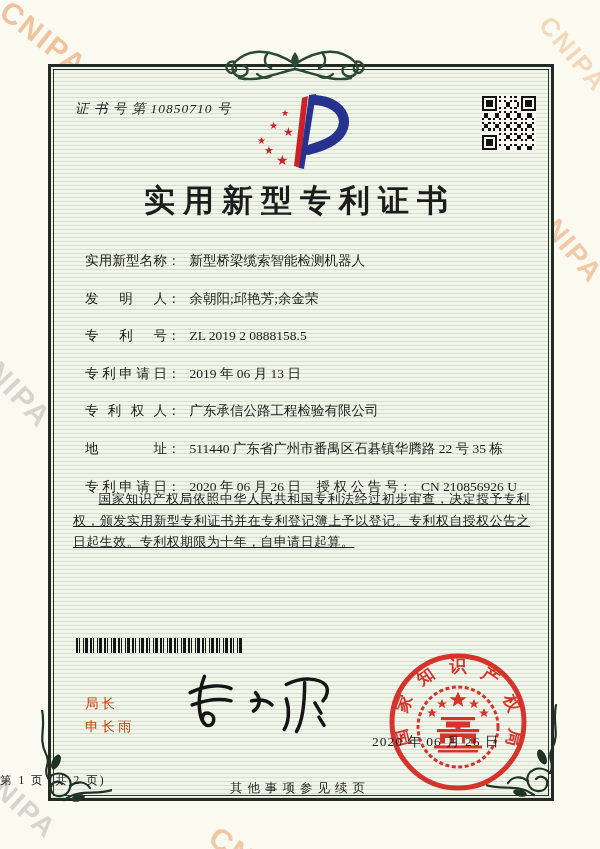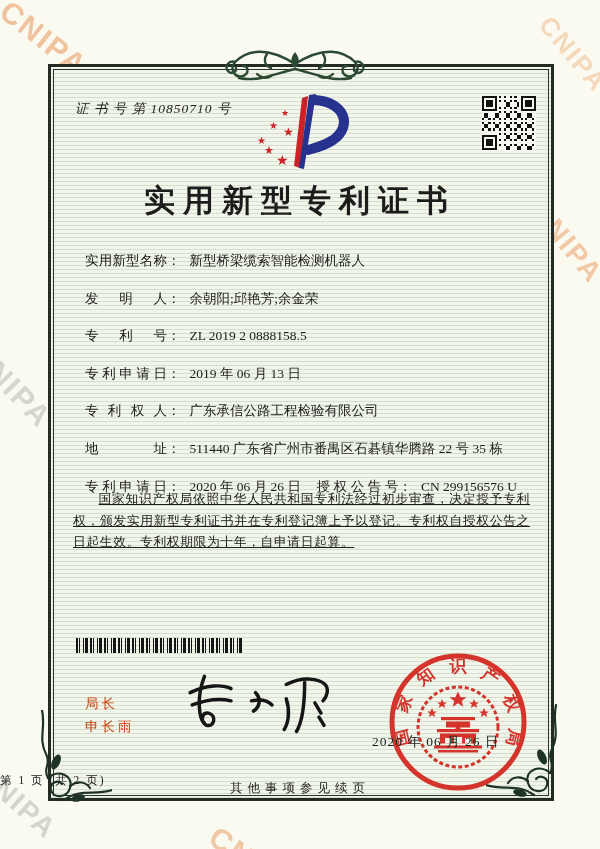--- a/index.html
+++ b/index.html
@@ -295,21 +295,21 @@
       <span class="flabel">专利权人</span><span class="colon">：</span><span>广东承信公路工程检验有限公司</span>
     </div>
     <div class="field-row">
       <span class="flabel">地址</span><span class="colon">：</span><span>511440 广东省广州市番禺区石碁镇华腾路 22 号 35 栋</span>
     </div>
     <div class="field-row">
       <span class="grant-pair1">
         <span class="flabel">专利申请日</span><span class="colon">：</span><span>2020 年 06 月 26 日</span>
       </span>
       <span>
-        <span class="flabel">授权公告号</span><span class="colon">：</span><span>CN 299156576 U</span>
+        <span class="flabel">授权公告号</span><span class="colon">：</span><span>CN 210856926 U</span>
       </span>
     </div>
   </div>
 
   <div class="legal">
     <p>国家知识产权局依照中华人民共和国专利法经过初步审查，决定授予专利权，颁发实用新型专利证书并在专利登记簿上予以登记。专利权自授权公告之日起生效。专利权期限为十年，自申请日起算。</p>
   </div>
 
   <div class="barcode"></div>
 

